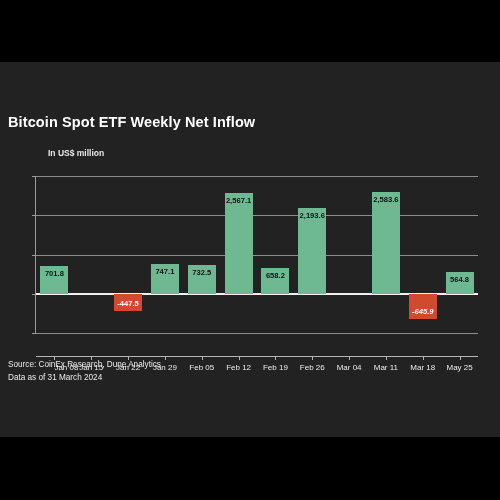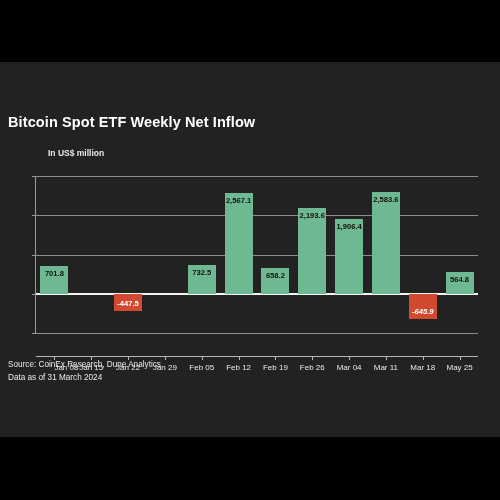--- a/index.html
+++ b/index.html
@@ -198,43 +198,43 @@
             <div class="bar-slot" style="left: 0px; width: 36.8333px;">
               <div class="bar pos" style="top: 90.2044px; height: 27.5456px; background: rgb(111, 185, 146);">
                 <div class="bar-label pos">701.8</div>
               </div>
             </div>
             <div class="bar-slot" style="left: 73.6667px; width: 36.8333px;">
               <div class="bar neg" style="top: 117.75px; height: 17.5644px; background: rgb(209, 74, 48);">
                 <div class="bar-label neg">-447.5</div>
               </div>
             </div>
+            <div class="bar-slot" style="left: 110.5px; width: 36.8333px;">
+              <div class="bar pos" style="top: 88.4263px; height: 29.3237px; background: rgb(111, 185, 146);">
+                <div class="bar-label pos">747.1</div>
+              </div>
+            </div>
             <div class="bar-slot" style="left: 147.333px; width: 36.8333px;">
               <div class="bar pos" style="top: 88.9994px; height: 28.7506px; background: rgb(111, 185, 146);">
                 <div class="bar-label pos">732.5</div>
               </div>
             </div>
             <div class="bar-slot" style="left: 184.167px; width: 36.8333px;">
               <div class="bar pos" style="top: 16.9913px; height: 100.759px; background: rgb(111, 185, 146);">
                 <div class="bar-label pos">2,567.1</div>
               </div>
             </div>
             <div class="bar-slot" style="left: 221px; width: 36.8333px;">
               <div class="bar pos" style="top: 91.9156px; height: 25.8344px; background: rgb(111, 185, 146);">
                 <div class="bar-label pos">658.2</div>
               </div>
             </div>
             <div class="bar-slot" style="left: 257.833px; width: 36.8333px;">
               <div class="bar pos" style="top: 31.6512px; height: 86.0988px; background: rgb(111, 185, 146);">
                 <div class="bar-label pos">2,193.6</div>
-              </div>
-            </div>
-            <div class="bar-slot" style="left: 294.667px; width: 36.8333px;">
-              <div class="bar pos" style="top: 42.9238px; height: 74.8262px; background: rgb(111, 185, 146);">
-                <div class="bar-label pos">1,906.4</div>
               </div>
             </div>
             <div class="bar-slot" style="left: 331.5px; width: 36.8333px;">
               <div class="bar pos" style="top: 16.3437px; height: 101.406px; background: rgb(111, 185, 146);">
                 <div class="bar-label pos">2,583.6</div>
               </div>
             </div>
             <div class="bar-slot" style="left: 368.333px; width: 36.8333px; font-style: italic;">
               <div class="bar neg" style="top: 117.75px; height: 25.3516px; background: rgb(209, 74, 48);">
                 <div class="bar-label neg">-645.9</div>

